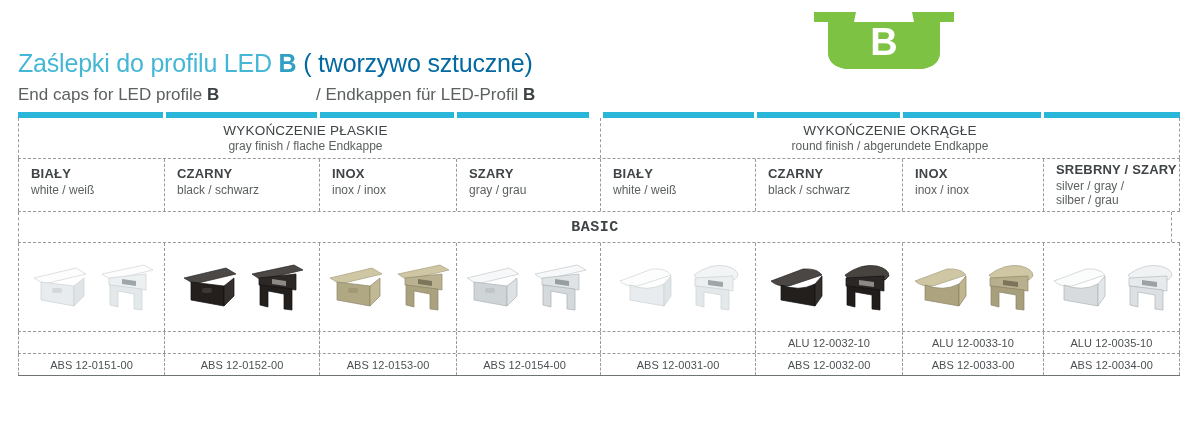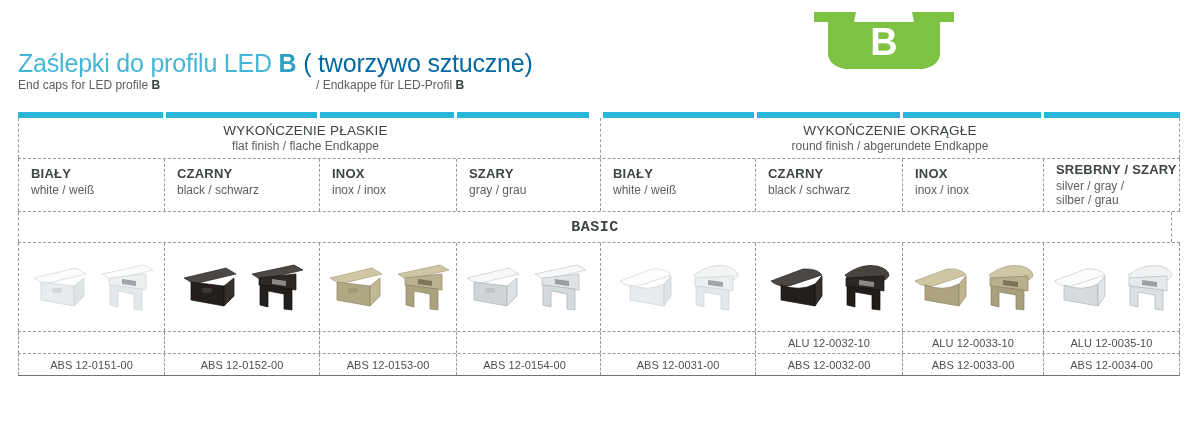--- a/index.html
+++ b/index.html
@@ -13,22 +13,22 @@
 
   
   .header { position: absolute; left: 18px; top: 48px; width: 760px; }
   .title {
     font-size: 25px; line-height: 30px; color: #45b7d6; font-weight: 400;
     letter-spacing: -0.2px; white-space: nowrap;
   }
   .title .b { font-weight: 700; color: #2f9fc4; }
   .title .paren { color: #0369a1; }
   .subtitle-row {
-    position: relative; height: 16px;
-    font-size: 12px; color: #5c6061; white-space: nowrap;
+    position: relative; margin-top: 7px; height: 16px;
+    font-size: 17px; color: #5c6061; white-space: nowrap;
   }
   .subtitle-en { position: absolute; left: 0; top: 0; }
   .subtitle-de { position: absolute; left: 298px; top: 0; }
   .subtitle-row b { font-weight: 700; color: #3b4042; }
 
   
   .logo {
     position: absolute; left: 810px; top: 8px; width: 148px; height: 62px;
   }
   .logo svg { display:block; width:148px; height:62px; }
@@ -114,21 +114,21 @@
 </style>
 </head>
 <body>
 
 <div class="page">
 
   <div class="header">
     <div class="title"><span>Zaślepki do profilu LED </span><span class="b">B</span><span class="paren"> ( tworzywo sztuczne)</span></div>
     <div class="subtitle-row">
       <div class="subtitle-en"><span>End caps for LED profile </span><b>B</b></div>
-      <div class="subtitle-de"><span>/ Endkappe für LED-Profil </span><b>B</b></div>
+      <div class="subtitle-de"><span>/ Endkappen für LED-Profil </span><b>B</b></div>
     </div>
   </div>
 
   <div class="logo">
     <svg viewBox="0 0 148 62">
       <path d="M4 4 L46 4 L44 14 L40 14 L40 42 Q40 54 52 57 L96 57 Q108 54 108 42 L108 14 L104 14 L102 4 L144 4 L144 14 L130 14 L130 44 Q130 58 112 61 L36 61 Q18 58 18 44 L18 14 L4 14 Z" fill="#7dc242"></path>
       <path d="M18 14 L130 14 L130 44 Q130 58 112 61 L36 61 Q18 58 18 44 Z" fill="#7dc242"></path>
     </svg>
     <div class="logo-letter">B</div>
   </div>
@@ -150,21 +150,21 @@
         <div class="gap"></div>
       <div class="seg" style="width:138px"></div>
         <div class="gap"></div>
       <div class="seg" style="width:137px"></div>
     </div>
 
     <div class="row grouprow">
       <div class="cell grp-left">
         <div class="groupcell">
           <div class="group-title">WYKOŃCZENIE PŁASKIE</div>
-          <div class="group-sub">flat finish / flache Endkappe</div>
+          <div class="group-sub">gray finish / flache Endkappe</div>
         </div>
       </div>
       <div class="cell sep" style="border-left:none"></div>
       <div class="cell grp-right">
         <div class="groupcell">
           <div class="group-title">WYKOŃCZENIE OKRĄGŁE</div>
           <div class="group-sub">round finish / abgerundete Endkappe</div>
         </div>
       </div>
     </div>

